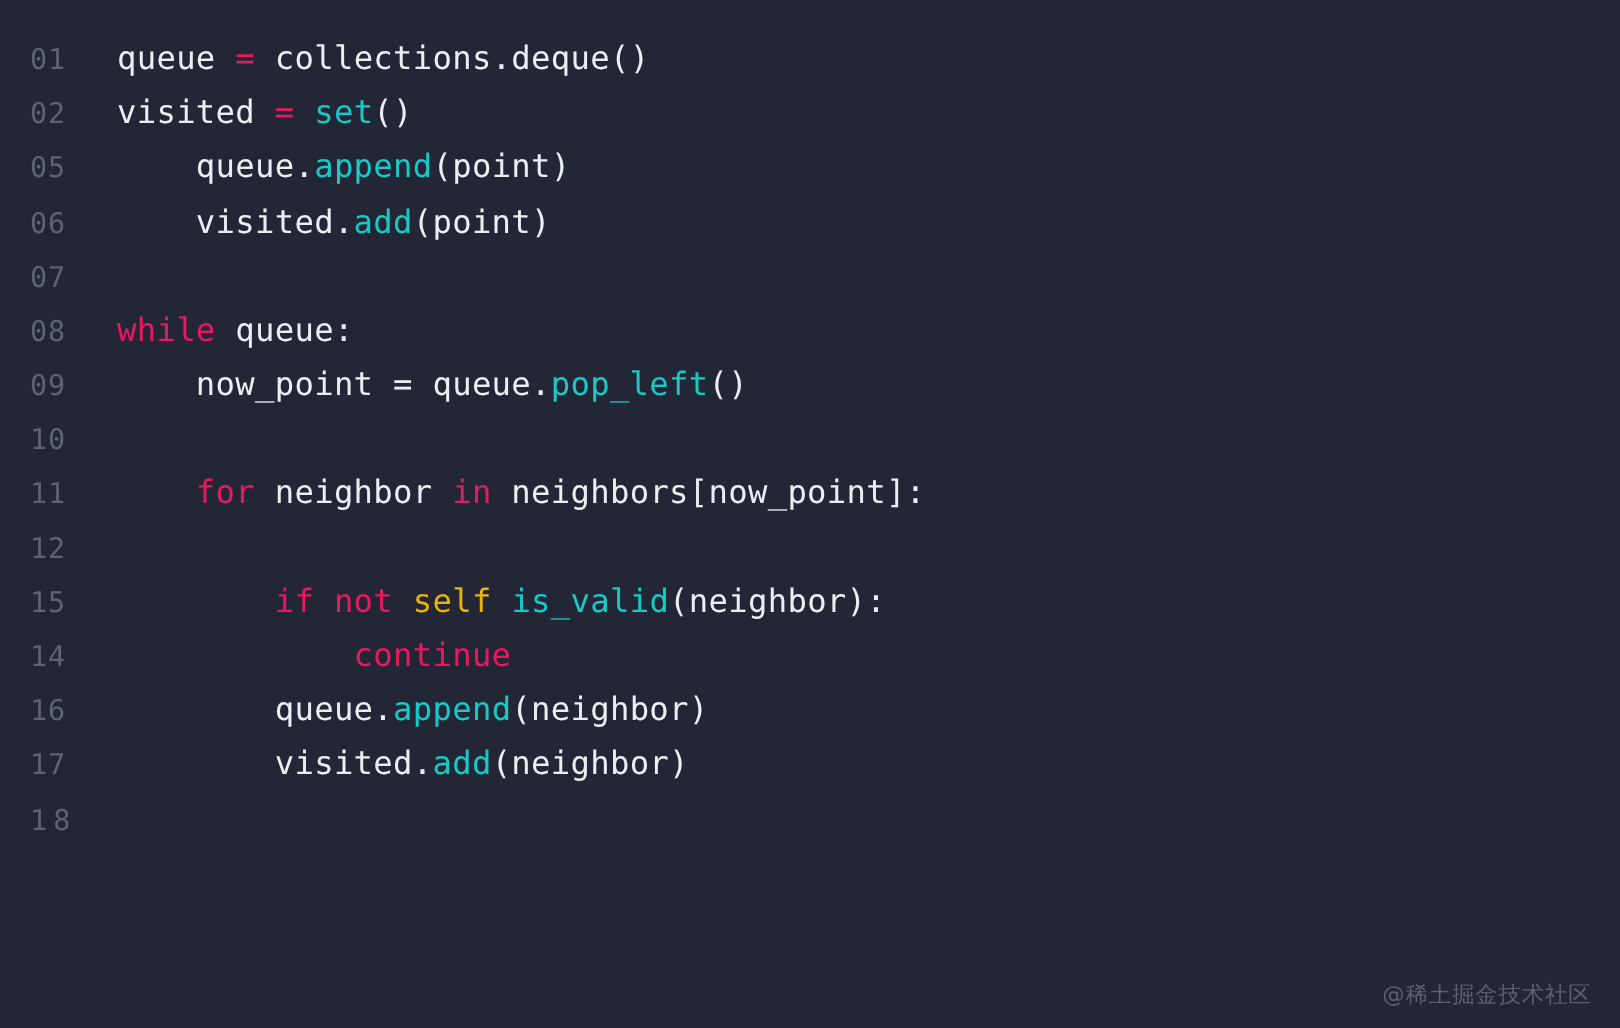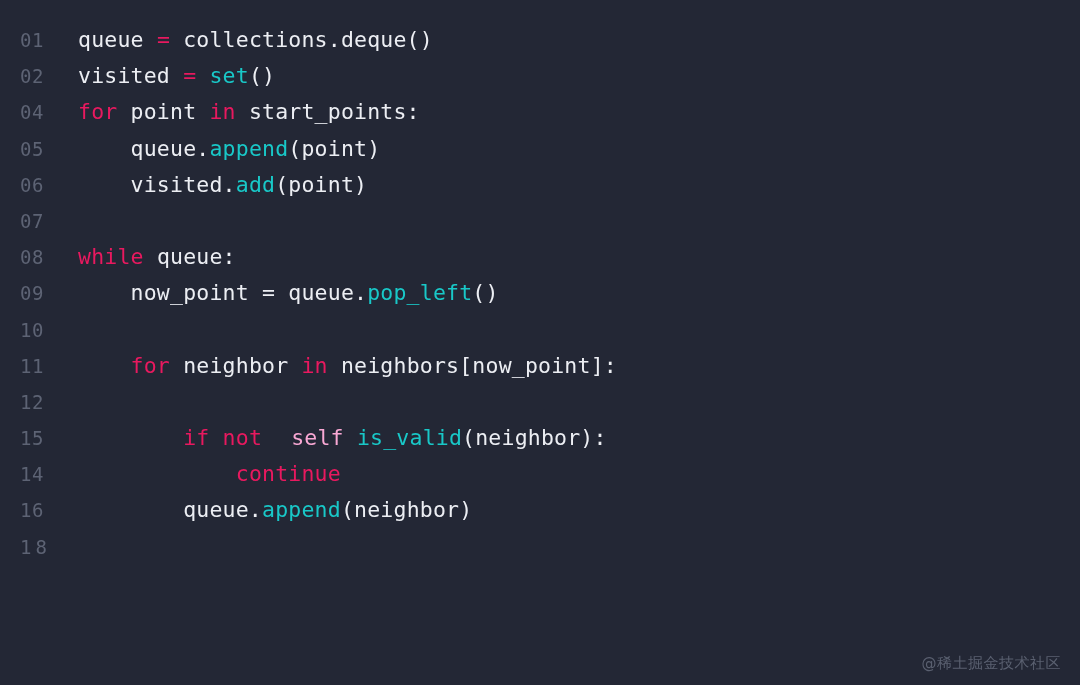--- a/index.html
+++ b/index.html
@@ -15,21 +15,21 @@
   #editor {
     position:relative;
     width:1080px;
     height:685px;
     background:#232735;
     padding-top:22px;
   }
 
   .code-line {
     display:flex;
-    align-items:center;
+    align-items:flex-end;
     height:36.2px;
     line-height:36.2px;
     white-space:pre;
   }
 
   .ln {
     width:78px;
     flex:0 0 78px;
     text-align:left;
     padding-left:20px;
@@ -47,21 +47,21 @@
     color:#eceef3;
     white-space:pre;
     letter-spacing:0.2px;
     font-family:"DejaVu Sans Mono","Liberation Mono",monospace;
   }
 
   .tok { white-space:pre; }
   .t-plain   { color:#eceef3; }
   .t-kw      { color:#e8195f; }
   .t-fn      { color:#19c8c8; }
-  .t-self    { color:#f9a8d4;margin-left:16px; }
+  .t-self    { color:#eab308; }
   .t-op      { color:#e8195f; }
 
   #watermark {
     position:absolute;
     right:19px;
     bottom:12px;
     color:#5a6070;
     font-size:15px;
     font-family:"DejaVu Sans","Liberation Sans",sans-serif;
     letter-spacing:0.5px;
@@ -69,30 +69,30 @@
   }
 </style>
 </head>
 <body>
 
 <div id="editor">
 
   <div id="code-body">
       <div class="code-line"><span class="ln">01</span><span class="src"><span class="tok t-plain">queue </span><span class="tok t-op">=</span><span class="tok t-plain"> collections.deque()</span></span></div>
       <div class="code-line"><span class="ln">02</span><span class="src"><span class="tok t-plain">visited </span><span class="tok t-op">=</span><span class="tok t-plain"> </span><span class="tok t-fn">set</span><span class="tok t-plain">()</span></span></div>
-      <div class="code-line"><span class="ln">04</span><span class="src"><span class="tok t-kw">for</span><span class="tok t-plain"> point </span><span class="tok t-kw">in</span><span class="tok t-plain"> start_points:</span></span></div>
       <div class="code-line"><span class="ln">05</span><span class="src"><span class="tok t-plain">    queue.</span><span class="tok t-fn">append</span><span class="tok t-plain">(point)</span></span></div>
       <div class="code-line"><span class="ln">06</span><span class="src"><span class="tok t-plain">    visited.</span><span class="tok t-fn">add</span><span class="tok t-plain">(point)</span></span></div>
       <div class="code-line"><span class="ln">07</span><span class="src"></span></div>
       <div class="code-line"><span class="ln">08</span><span class="src"><span class="tok t-kw">while</span><span class="tok t-plain"> queue:</span></span></div>
       <div class="code-line"><span class="ln">09</span><span class="src"><span class="tok t-plain">    now_point = queue.</span><span class="tok t-fn">pop_left</span><span class="tok t-plain">()</span></span></div>
       <div class="code-line"><span class="ln">10</span><span class="src"></span></div>
       <div class="code-line"><span class="ln">11</span><span class="src"><span class="tok t-plain">    </span><span class="tok t-kw">for</span><span class="tok t-plain"> neighbor </span><span class="tok t-kw">in</span><span class="tok t-plain"> neighbors[now_point]:</span></span></div>
       <div class="code-line"><span class="ln">12</span><span class="src"></span></div>
       <div class="code-line"><span class="ln">15</span><span class="src"><span class="tok t-plain">        </span><span class="tok t-kw">if not</span><span class="tok t-plain"> </span><span class="tok t-self">self</span><span class="tok t-plain"> </span><span class="tok t-fn">is_valid</span><span class="tok t-plain">(neighbor):</span></span></div>
       <div class="code-line"><span class="ln">14</span><span class="src"><span class="tok t-plain">            </span><span class="tok t-kw">continue</span></span></div>
       <div class="code-line"><span class="ln">16</span><span class="src"><span class="tok t-plain">        queue.</span><span class="tok t-fn">append</span><span class="tok t-plain">(neighbor)</span></span></div>
+      <div class="code-line"><span class="ln">17</span><span class="src"><span class="tok t-plain">        visited.</span><span class="tok t-fn">add</span><span class="tok t-plain">(neighbor)</span></span></div>
       <div class="code-line"><span class="ln wide">18</span><span class="src"></span></div>
     </div>
 
   <div id="watermark">@稀土掘金技术社区</div>
 
 </div>
 
 </body></html>

